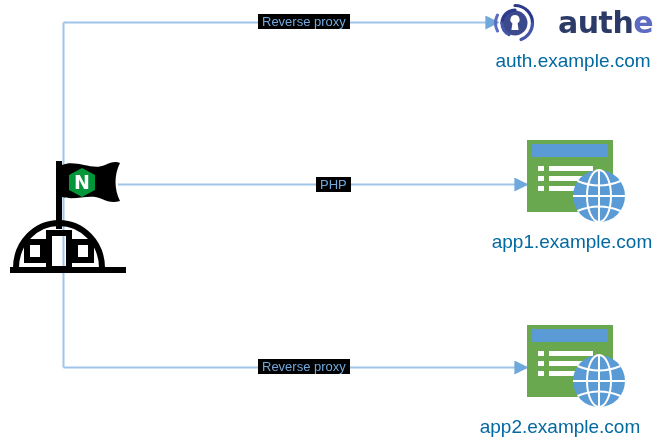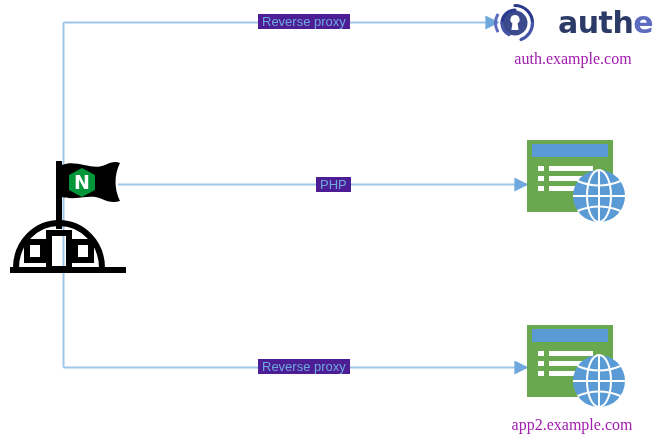--- a/index.html
+++ b/index.html
@@ -22,30 +22,30 @@
     left: 0;
     top: 0;
     width: 654px;
     height: 442px;
   }
   .edge-label {
     position: absolute;
     color: #6fa8dc;
     font-size: 13px;
     font-family: "Liberation Sans", sans-serif;
-    background: #4c1d95;
+    background: #000000;
     padding: 0 4px;
     white-space: nowrap;
     line-height: 15px;
   }
   .node-label {
     position: absolute;
-    color: #a21caf;
-    font-size: 16px;
-    font-family: Liberation Serif, serif;
+    color: #0369a1;
+    font-size: 19px;
+    font-family: Liberation Sans, sans-serif;
     white-space: nowrap;
     text-align: center;
   }
   .brand-wordmark {
     position: absolute;
     font-size: 30px;
     font-weight: bold;
     letter-spacing: -0.5px;
     font-family: "DejaVu Sans", sans-serif;
     white-space: nowrap;
@@ -128,20 +128,21 @@
       <g>
         <circle cx="79" cy="63" r="26" fill="#5b9bd5"></circle>
         <ellipse cx="79" cy="63" rx="12" ry="26" fill="none" stroke="#ffffff" stroke-width="2"></ellipse>
         <line x1="79" y1="37" x2="79" y2="89" stroke="#ffffff" stroke-width="2"></line>
         <line x1="53" y1="63" x2="105" y2="63" stroke="#ffffff" stroke-width="2"></line>
         <path d="M 57.5 48 Q 79 57 100.5 48" fill="none" stroke="#ffffff" stroke-width="2"></path>
         <path d="M 57.5 78 Q 79 69 100.5 78" fill="none" stroke="#ffffff" stroke-width="2"></path>
       </g>
     </svg>
   </div>
+  <div class="node-label" style="left:490px; top:231px; width:164px;">app1.example.com</div>
 
   <div class="node-box" style="left:520px; top:318px; width:110px; height:95px;">
     <svg width="110" height="95" viewBox="0 0 110 95" xmlns="http://www.w3.org/2000/svg">
       <rect x="7" y="7" width="86" height="72" fill="#6aa84f"></rect>
       <rect x="12" y="11" width="76" height="13" fill="#5b9bd5"></rect>
       <rect x="18" y="33" width="6" height="5" fill="#ffffff"></rect>
       <rect x="29" y="33" width="44" height="5" fill="#ffffff"></rect>
       <rect x="18" y="43" width="6" height="5" fill="#ffffff"></rect>
       <rect x="29" y="43" width="44" height="5" fill="#ffffff"></rect>
       <rect x="18" y="53" width="6" height="5" fill="#ffffff"></rect>
@@ -149,19 +150,19 @@
       <g>
         <circle cx="79" cy="63" r="26" fill="#5b9bd5"></circle>
         <ellipse cx="79" cy="63" rx="12" ry="26" fill="none" stroke="#ffffff" stroke-width="2"></ellipse>
         <line x1="79" y1="37" x2="79" y2="89" stroke="#ffffff" stroke-width="2"></line>
         <line x1="53" y1="63" x2="105" y2="63" stroke="#ffffff" stroke-width="2"></line>
         <path d="M 57.5 48 Q 79 57 100.5 48" fill="none" stroke="#ffffff" stroke-width="2"></path>
         <path d="M 57.5 78 Q 79 69 100.5 78" fill="none" stroke="#ffffff" stroke-width="2"></path>
       </g>
     </svg>
   </div>
-  <div class="node-label" style="left:490px; top:416px; width:164px;">app2.example.com</div>
+  <div class="node-label" style="left:478px; top:416px; width:164px;">app2.example.com</div>
 
   <div class="edge-label" style="left:258px; top:14px;">Reverse proxy</div>
   <div class="edge-label" style="left:316px; top:177px;">PHP</div>
   <div class="edge-label" style="left:258px; top:359px;">Reverse proxy</div>
 
 </div>
 
 </body></html>

